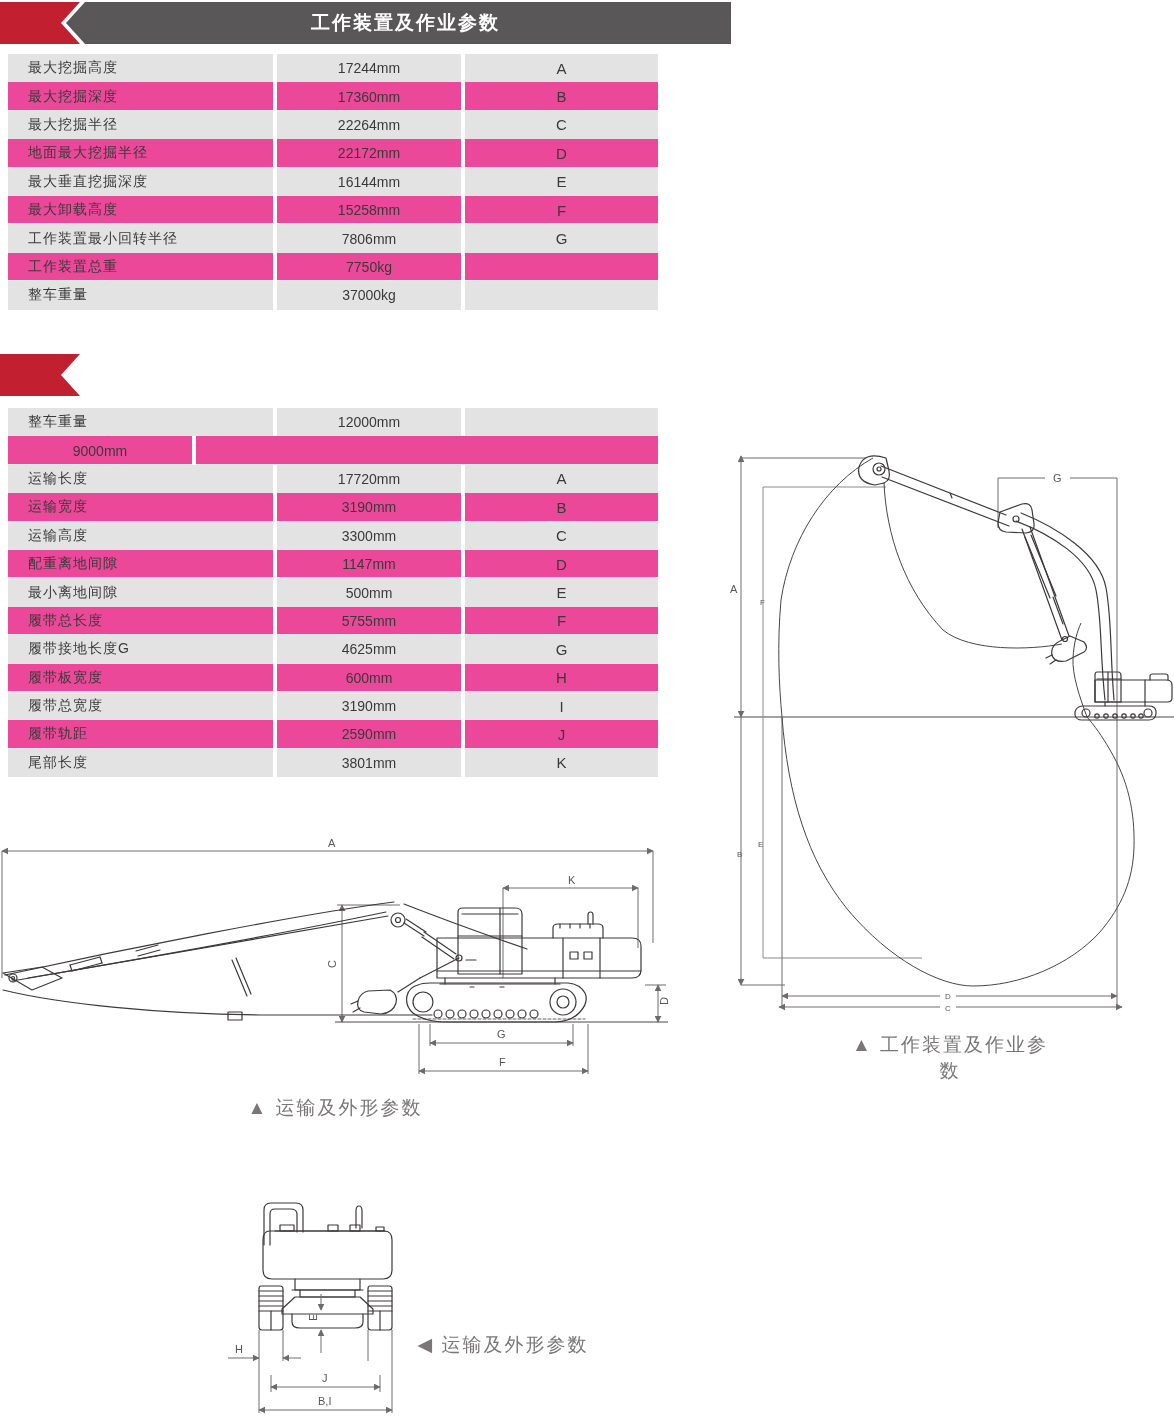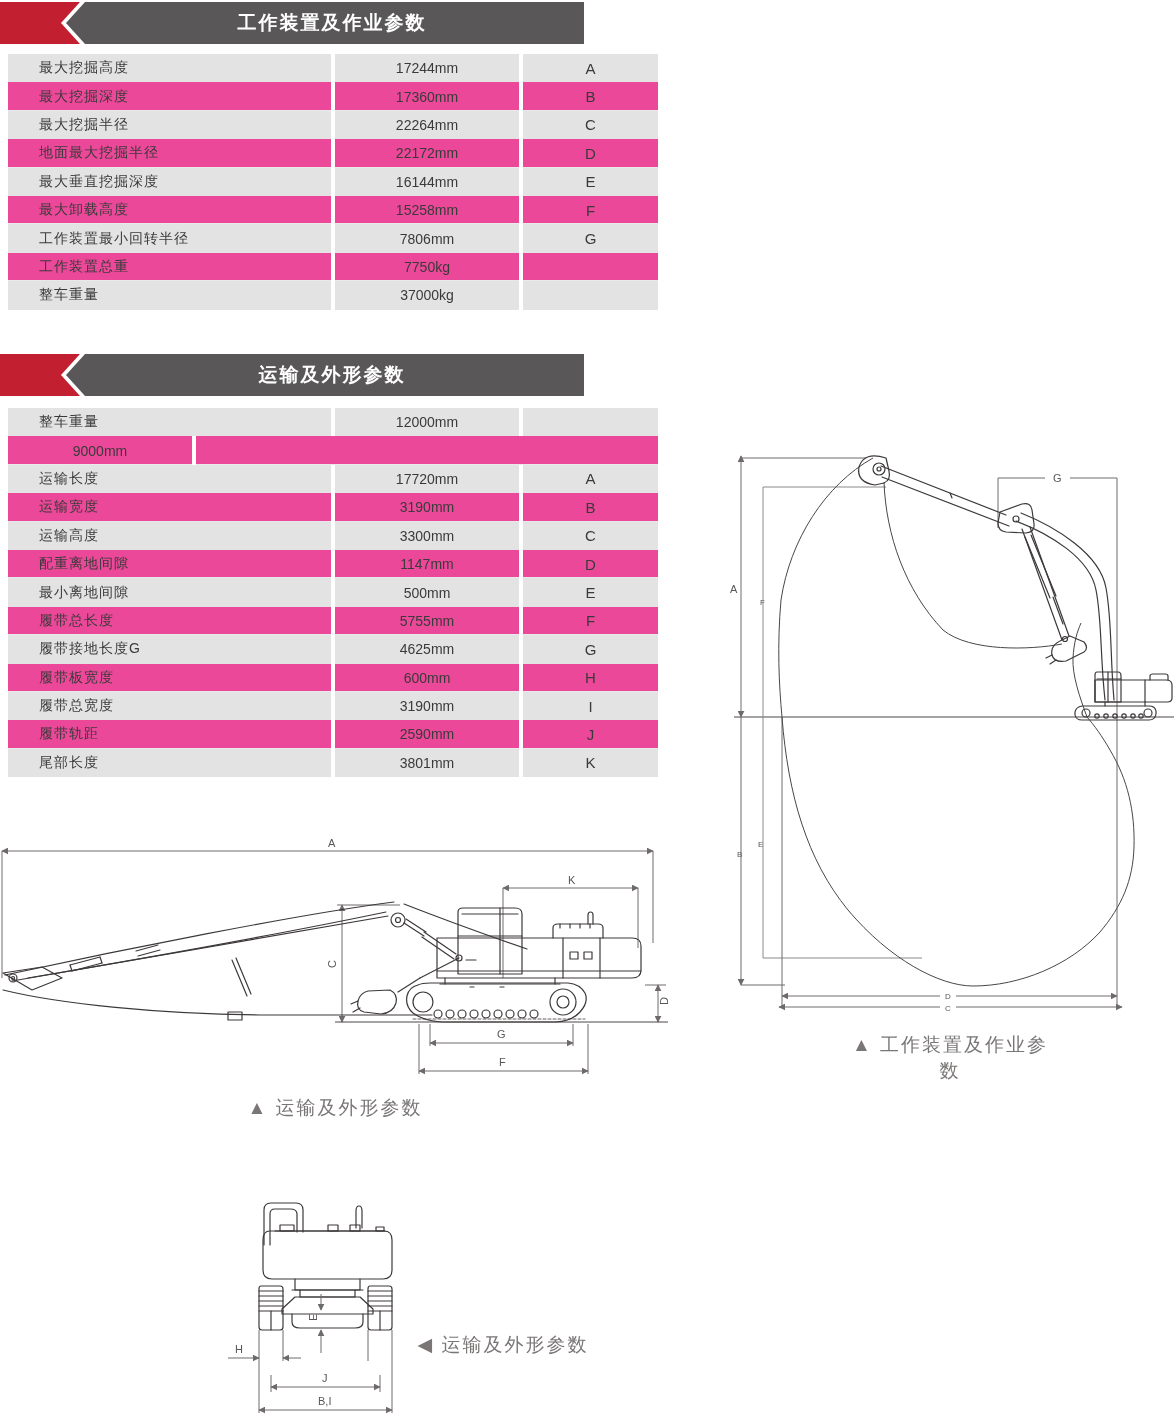--- a/index.html
+++ b/index.html
@@ -1,29 +1,29 @@
 <!DOCTYPE html>
 <html><head>
 <meta charset="utf-8">
 <style>
   html,body{margin:0;padding:0;background:#ffffff;}
   .canvas{position:relative;width:1174px;height:1416px;background:#fff;overflow:hidden;
           font-family:"Liberation Sans","DejaVu Sans",sans-serif;color:#3a3a3a;}
   
-  .secbar{position:absolute;left:0;width:584px;height:42px;}
+  .secbar{position:absolute;left:0;width:731px;height:42px;}
   .secbar .red{position:absolute;left:0;top:0;width:80px;height:100%;background:#c21f30;
                clip-path:polygon(0 0,100% 0,calc(100% - 19px) 50%,100% 100%,0 100%);}
   .secbar .gray{position:absolute;left:66px;right:0;top:0;bottom:0;background:#595757;
                 clip-path:polygon(19px 0,100% 0,100% 100%,19px 100%,0 50%);
                 display:flex;align-items:center;justify-content:center;}
   .secbar .title{color:#ffffff;font-size:19px;font-weight:bold;letter-spacing:2px;padding-left:14px;}
   
   .spec-table{position:absolute;left:8px;width:650px;}
   .srow{display:flex;height:28.4px;align-items:stretch;}
-  .srow .c-label{width:323px;margin-right:4px;display:flex;align-items:center;padding-left:31px;box-sizing:border-box;
+  .srow .c-label{width:265px;margin-right:4px;display:flex;align-items:center;padding-left:20px;box-sizing:border-box;
                  font-size:14px;letter-spacing:1px;}
   .srow .c-value{width:184px;margin-right:4px;display:flex;align-items:center;justify-content:center;font-size:14px;}
   .srow .c-key{flex:1;display:flex;align-items:center;justify-content:center;font-size:15px;}
   .srow.odd .c-label,.srow.odd .c-value,.srow.odd .c-key{background:#e3e3e3;}
   .srow.even .c-label,.srow.even .c-value,.srow.even .c-key{background:#ec4899;box-shadow:inset 0 -1px 0 #e9e9e9;}
   
   .diag{position:absolute;}
   .caption{position:absolute;color:#7a7676;font-size:19px;letter-spacing:2px;text-align:center;}
   svg text{fill:#5a5656;font-family:"Liberation Sans","DejaVu Sans",sans-serif;}
   svg .dimtxt{font-size:11px;}
@@ -89,23 +89,20 @@
       </div>
     <div class="srow odd">
         <div class="c-label">整车重量</div>
         <div class="c-value">37000kg</div>
         <div class="c-key"></div>
       </div>
   </div>
 
   <div class="secbar" style="top:354px;">
     <div class="red"></div>
-    <div class="gray">
-      <span class="title">运输及外形参数</span>
-    </div>
   </div>
 
   <div class="spec-table" style="top:408px;">
     <div class="srow odd">
         <div class="c-label">整车重量</div>
         <div class="c-value">12000mm</div>
         <div class="c-key"></div>
       </div>
     <div class="srow even">
         <div class="c-value">9000mm</div>

